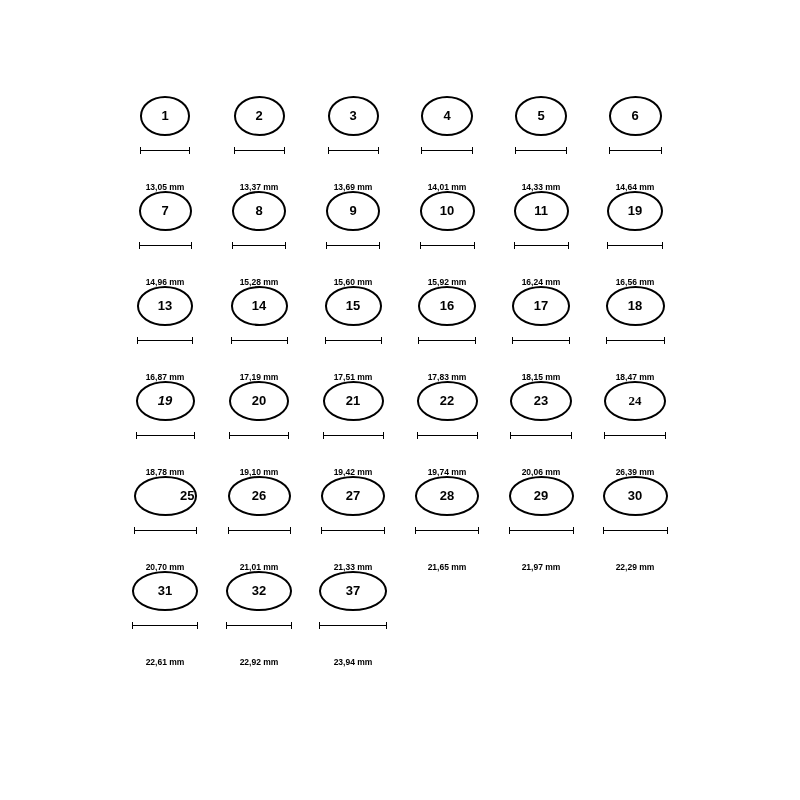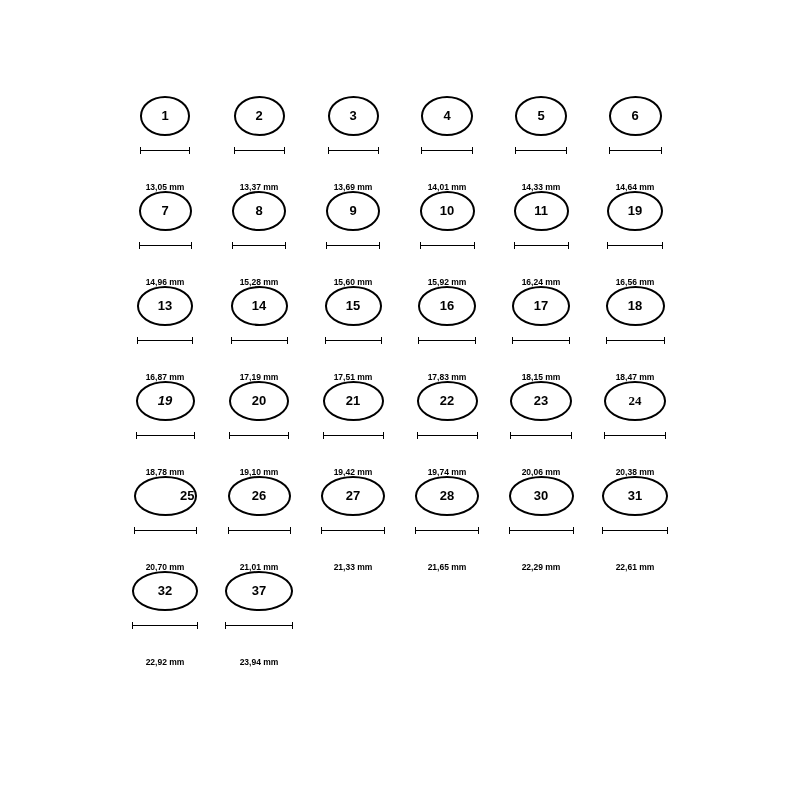--- a/index.html
+++ b/index.html
@@ -402,21 +402,21 @@
       <div class="cell">
         <div class="ring" style="width: 62px; height: 62px; font-family: Liberation Serif, serif;">
           <span class="ring-label">24</span>
         </div>
         <div class="measure">
           <div class="caliper" style="width: 62px;">
             <span class="bar"></span>
             <span class="tick left"></span>
             <span class="tick right"></span>
           </div>
-          <div class="mm">20,38 mm</div>
+          <div class="mm">26,39 mm</div>
         </div>
       </div>
       <div class="cell">
         <div class="ring" style="width: 63px; height: 63px; justify-content: flex-end;">
           <span class="ring-label">25</span>
         </div>
         <div class="measure">
           <div class="caliper" style="width: 63px;">
             <span class="bar"></span>
             <span class="tick left"></span>
@@ -455,20 +455,33 @@
         <div class="ring" style="width: 64px; height: 64px;">
           <span class="ring-label">28</span>
         </div>
         <div class="measure">
           <div class="caliper" style="width: 64px;">
             <span class="bar"></span>
             <span class="tick left"></span>
             <span class="tick right"></span>
           </div>
           <div class="mm">21,65 mm</div>
+        </div>
+      </div>
+      <div class="cell">
+        <div class="ring" style="width: 65px; height: 65px;">
+          <span class="ring-label">29</span>
+        </div>
+        <div class="measure">
+          <div class="caliper" style="width: 65px;">
+            <span class="bar"></span>
+            <span class="tick left"></span>
+            <span class="tick right"></span>
+          </div>
+          <div class="mm">21,97 mm</div>
         </div>
       </div>
       <div class="cell">
         <div class="ring" style="width: 65px; height: 65px;">
           <span class="ring-label">30</span>
         </div>
         <div class="measure">
           <div class="caliper" style="width: 65px;">
             <span class="bar"></span>
             <span class="tick left"></span>

